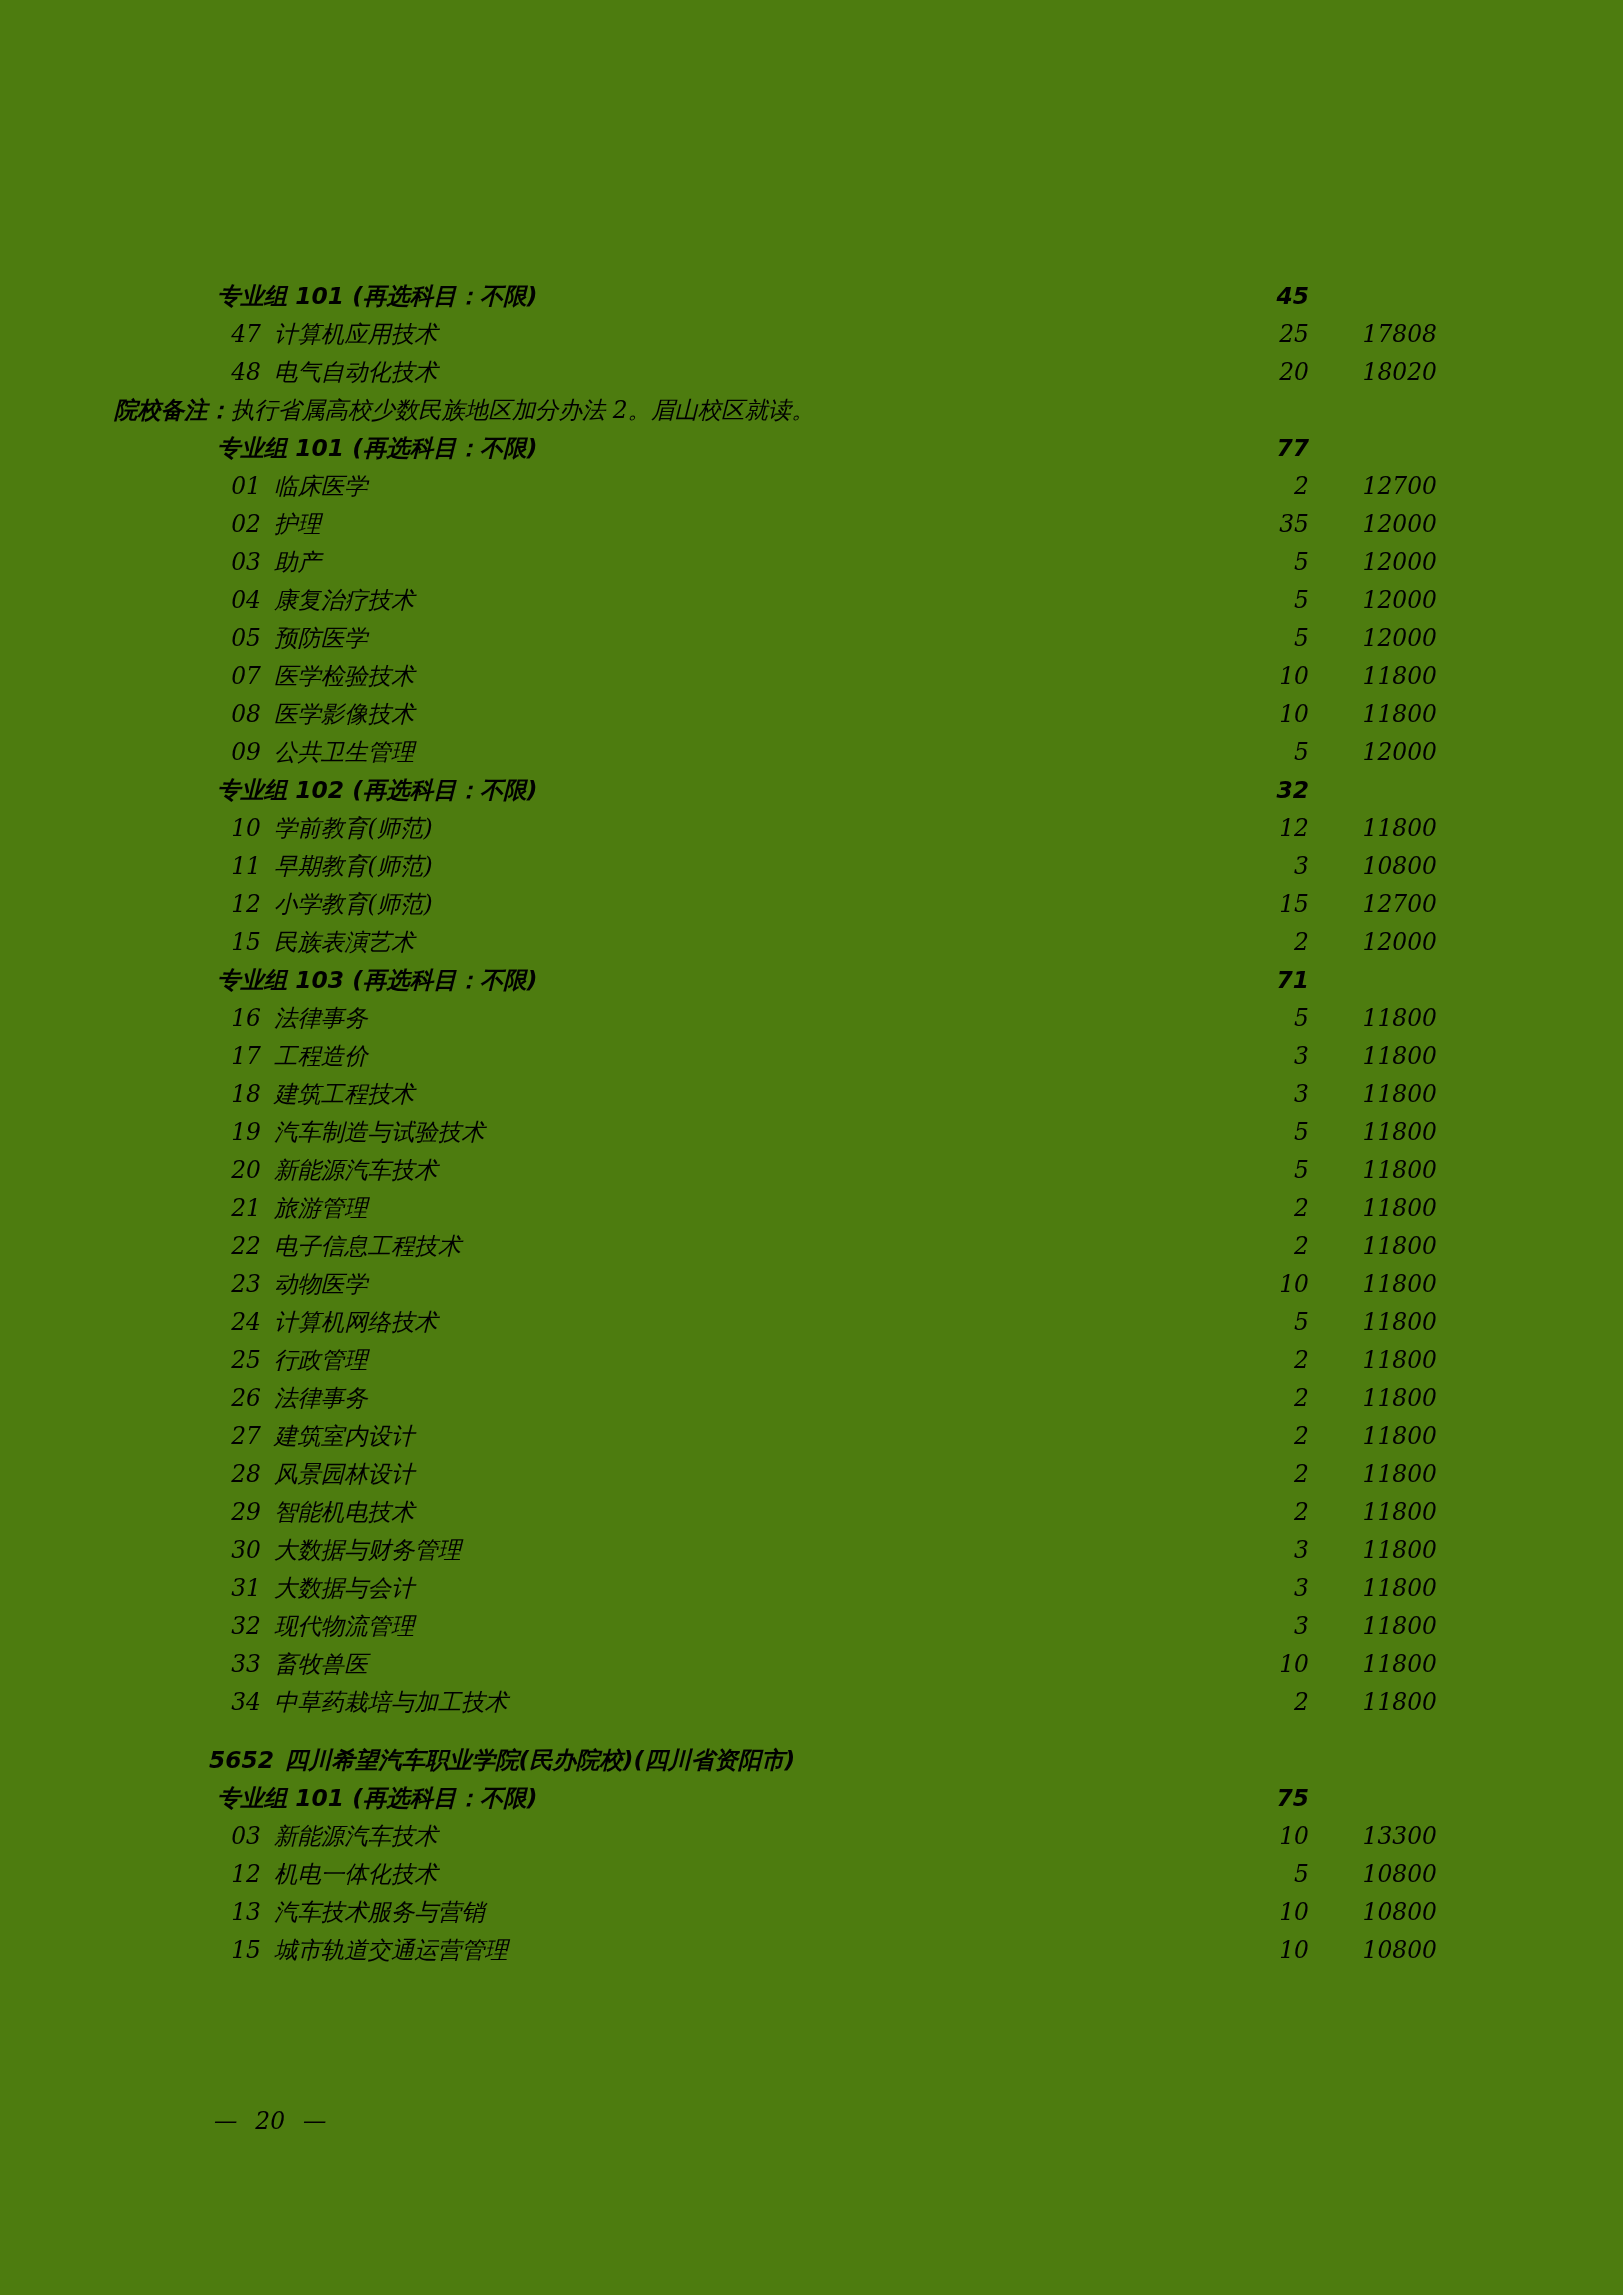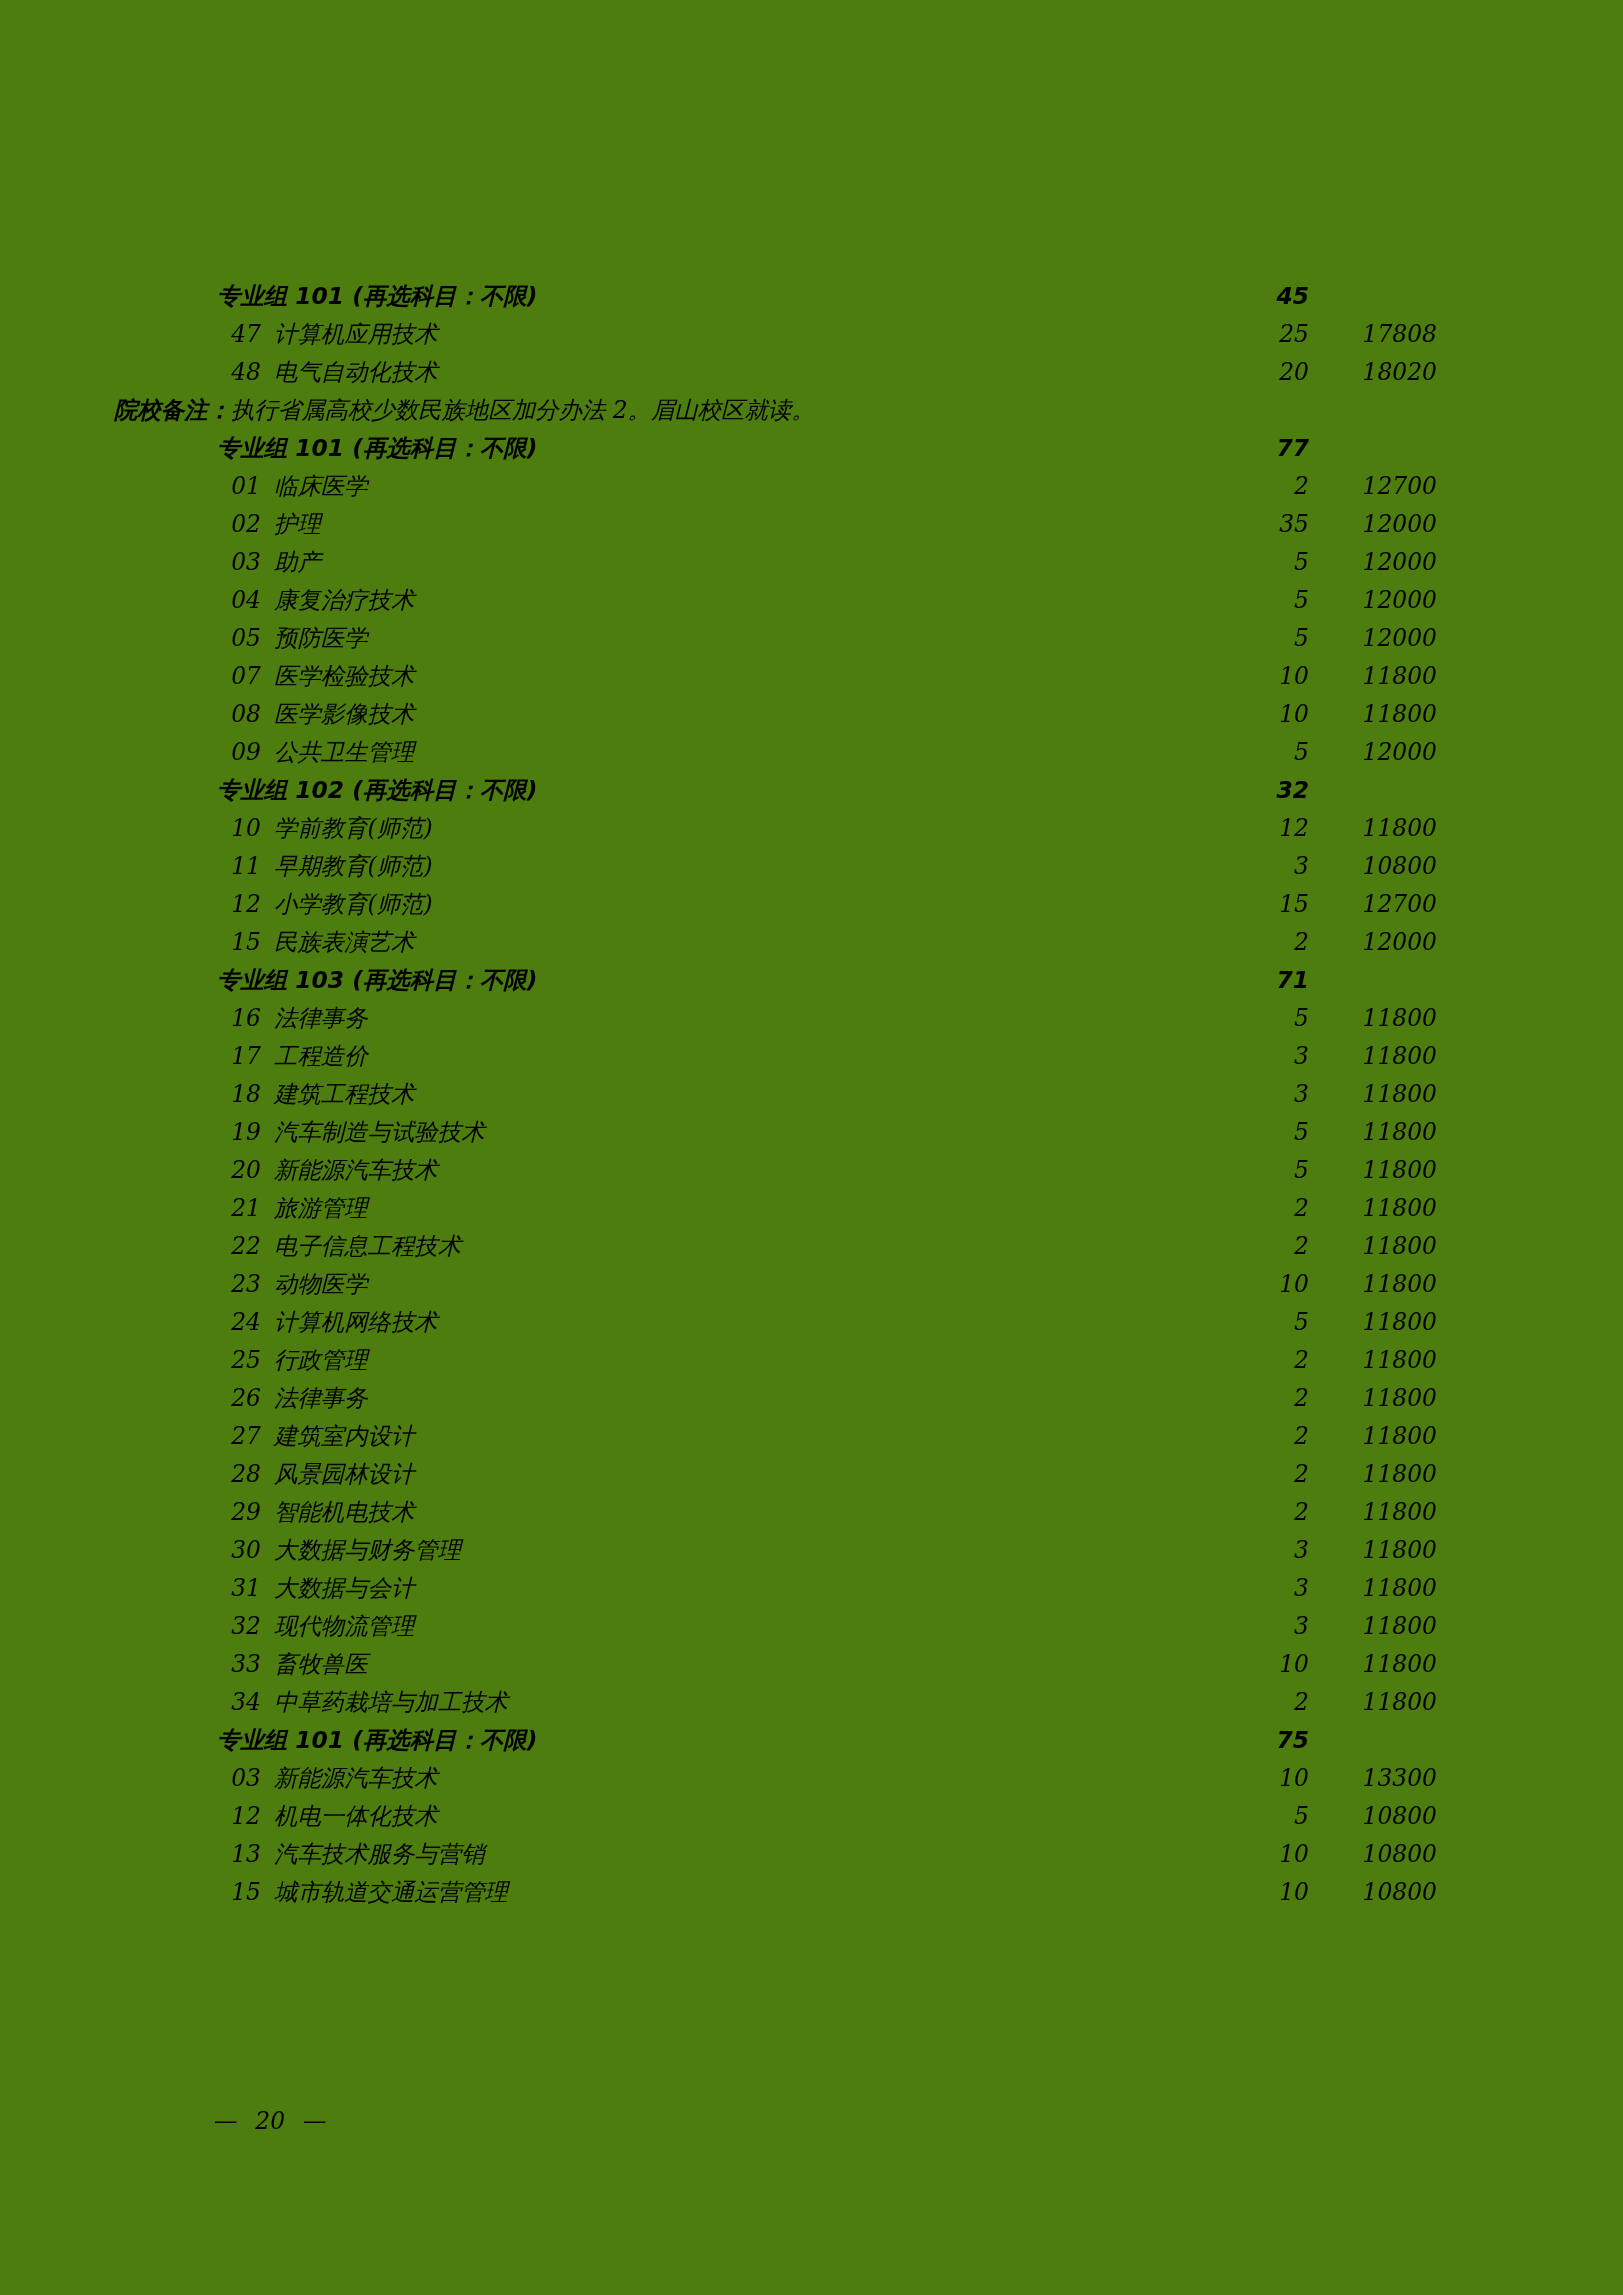--- a/index.html
+++ b/index.html
@@ -281,20 +281,21 @@
         <span class="item-name">畜牧兽医</span>
         <span class="quota">10</span>
         <span class="fee">11800</span>
       </div>
       <div class="row item">
         <span class="item-code">34</span>
         <span class="item-name">中草药栽培与加工技术</span>
         <span class="quota">2</span>
         <span class="fee">11800</span>
       </div>
+      <div class="row school"><span class="school-code">5652</span><span class="school-name">四川希望汽车职业学院(民办院校)(四川省资阳市)</span></div>
       <div class="row group">
         <span class="group-label">专业组 101 (再选科目：不限)</span>
         <span class="quota">75</span>
       </div>
       <div class="row item">
         <span class="item-code">03</span>
         <span class="item-name">新能源汽车技术</span>
         <span class="quota">10</span>
         <span class="fee">13300</span>
       </div>

